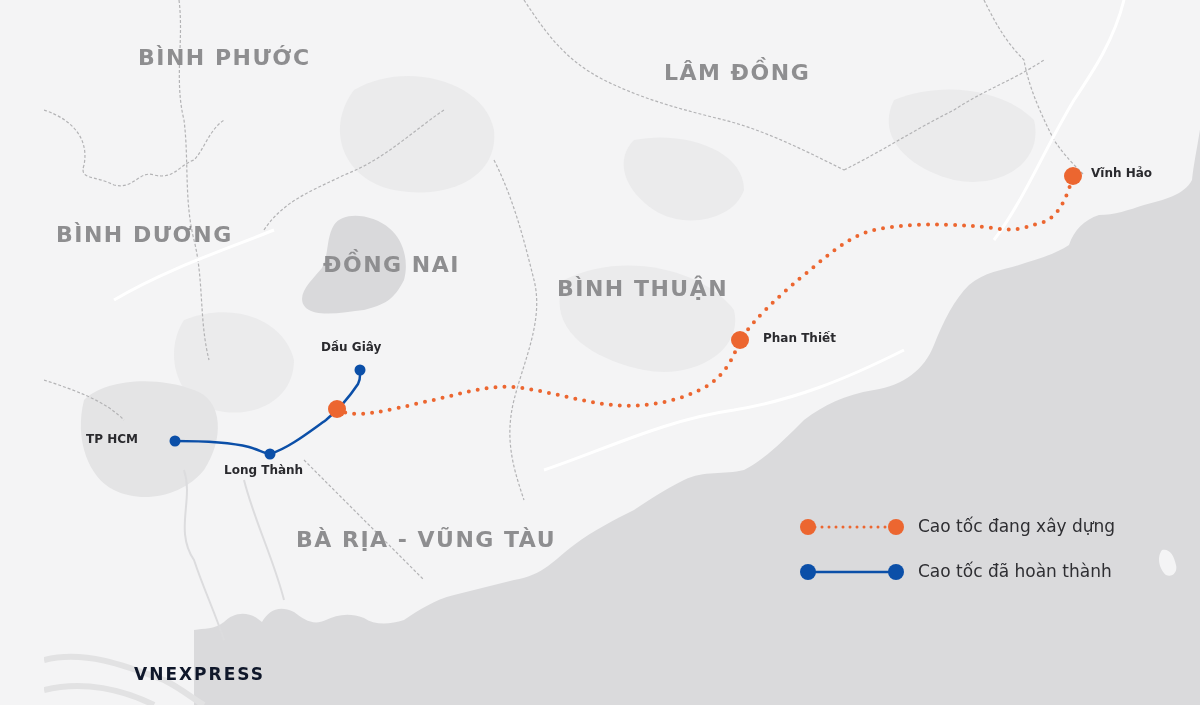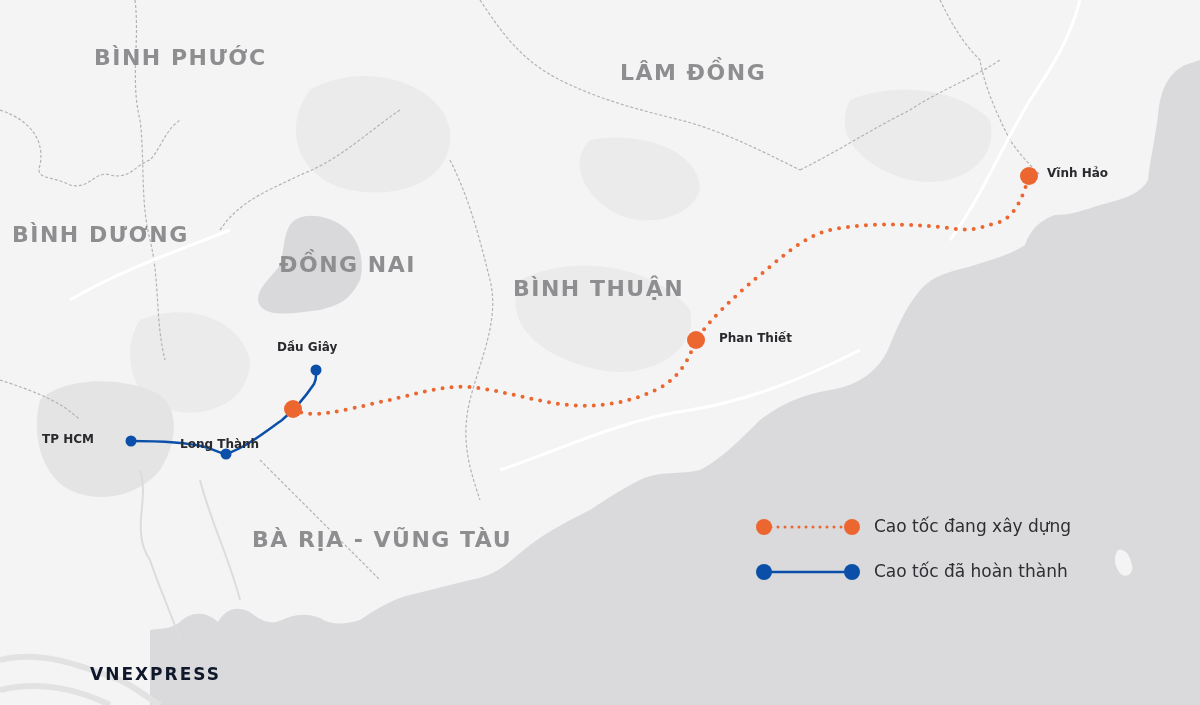--- a/index.html
+++ b/index.html
@@ -1,17 +1,17 @@
 <!DOCTYPE html>
 <html><head>
 <meta charset="utf-8">
 <style>
   html, body { margin:0; padding:0; }
   body { width:1200px; height:705px; overflow:hidden; background:#f4f4f5; font-family:"Liberation Sans", sans-serif; }
-  .map { position:relative; width:960px; height:705px; }
+  .map { position:relative; width:960px; height:705px;margin-left:44px; }
   svg.base { position:absolute; left:0; top:0; }
   .region-label { position:absolute; font-family:"DejaVu Sans", sans-serif; font-weight:bold; color:#8e8e90; font-size:22px; letter-spacing:1.5px; white-space:nowrap; }
   .city-label { position:absolute; font-family:"DejaVu Sans", sans-serif; font-weight:bold; color:#2a2a2e; font-size:12px; white-space:nowrap; }
   .legend-text { position:absolute; font-family:"DejaVu Sans", sans-serif; font-weight:normal; color:#2e2e32; font-size:17px; white-space:nowrap; }
   .watermark { position:absolute; font-family:"DejaVu Sans", sans-serif; font-weight:bold; color:#0f172a; font-size:17px; letter-spacing:2px; }
 </style>
 </head>
 <body>
 
 <div class="map">
@@ -87,21 +87,21 @@
 
   <div class="region-label" style="left:94px; top:45px;">BÌNH PHƯỚC</div>
   <div class="region-label" style="left:620px; top:60px;">LÂM ĐỒNG</div>
   <div class="region-label" style="left:12px; top:222px;">BÌNH DƯƠNG</div>
   <div class="region-label" style="left:279px; top:252px;">ĐỒNG NAI</div>
   <div class="region-label" style="left:252px; top:527px;">BÀ RỊA - VŨNG TÀU</div>
   <div class="region-label" style="left:513px; top:276px;">BÌNH THUẬN</div>
 
   <div class="city-label" style="left:277px; top:340px;">Dầu Giây</div>
   <div class="city-label" style="left:42px; top:432px;">TP HCM</div>
-  <div class="city-label" style="left:180px; top:437px;">Long Thành</div>
+  <div class="city-label" style="left:180px; top:463px;">Long Thành</div>
   <div class="city-label" style="left:719px; top:331px;">Phan Thiết</div>
   <div class="city-label" style="left:1047px; top:166px;">Vĩnh Hảo</div>
 
   <div class="legend-text" style="left:874px; top:516px;">Cao tốc đang xây dựng</div>
   <div class="legend-text" style="left:874px; top:561px;">Cao tốc đã hoàn thành</div>
 
   <div class="watermark" style="left:90px; top:664px;">VNEXPRESS</div>
 </div>
 
 </body></html>

